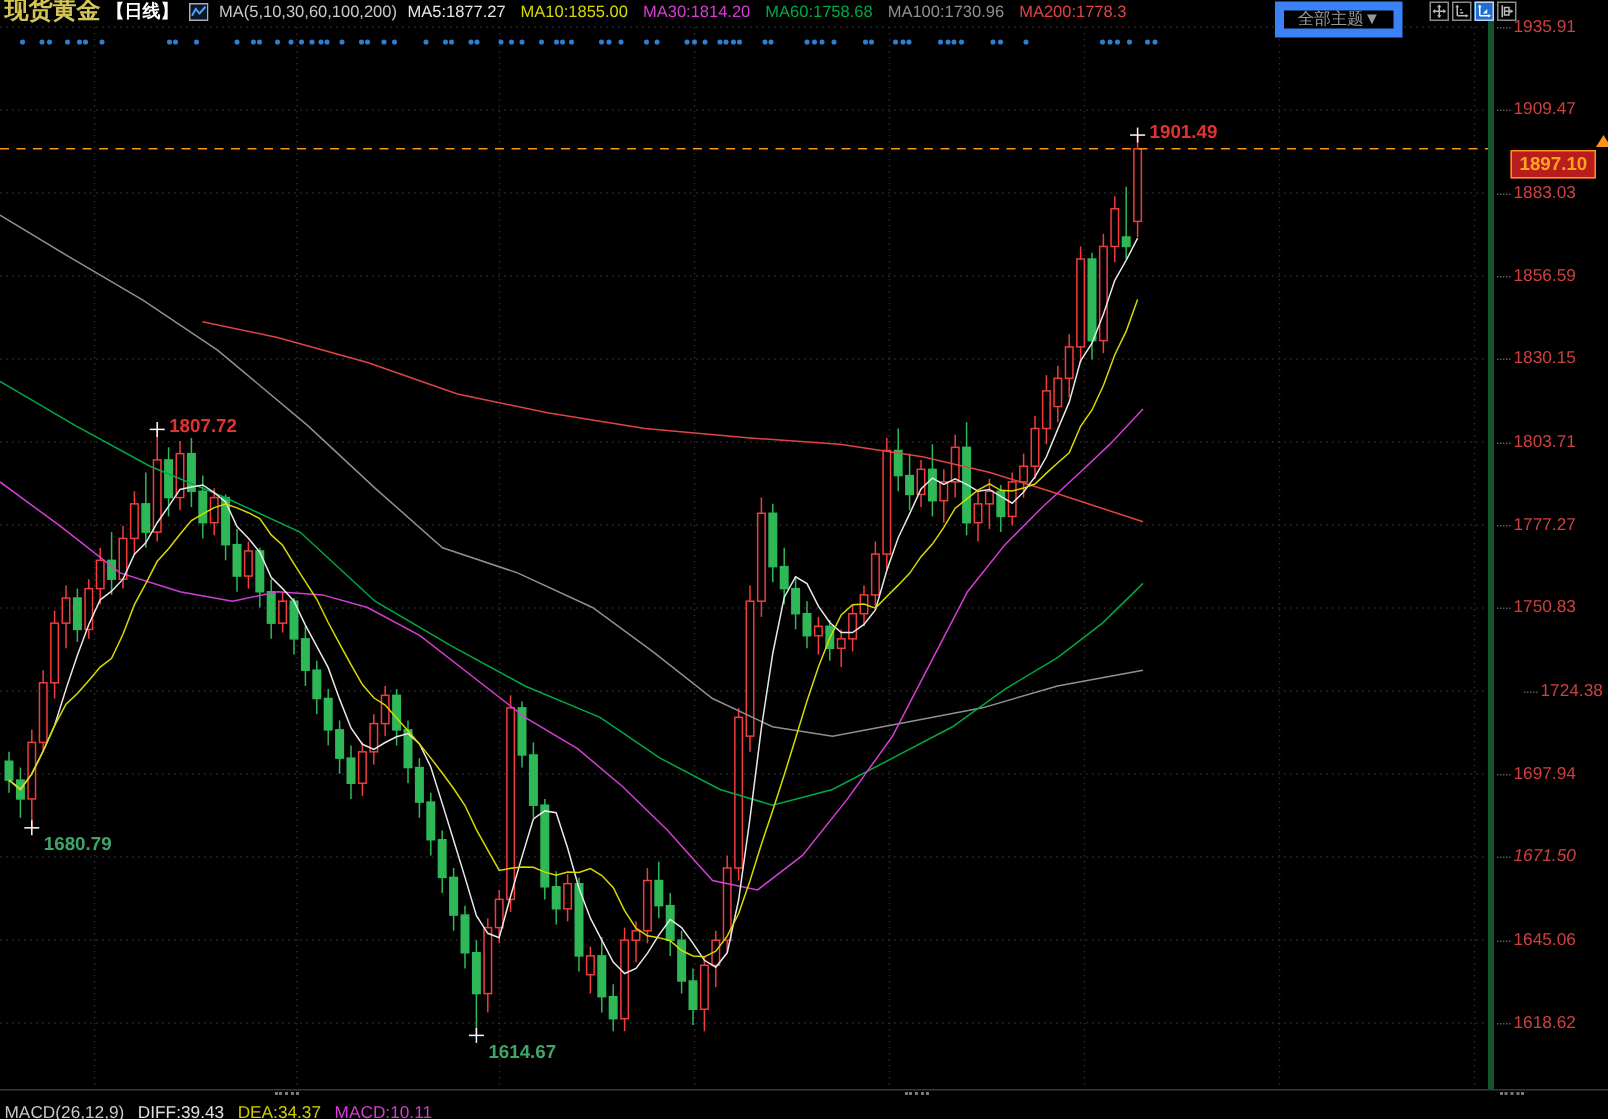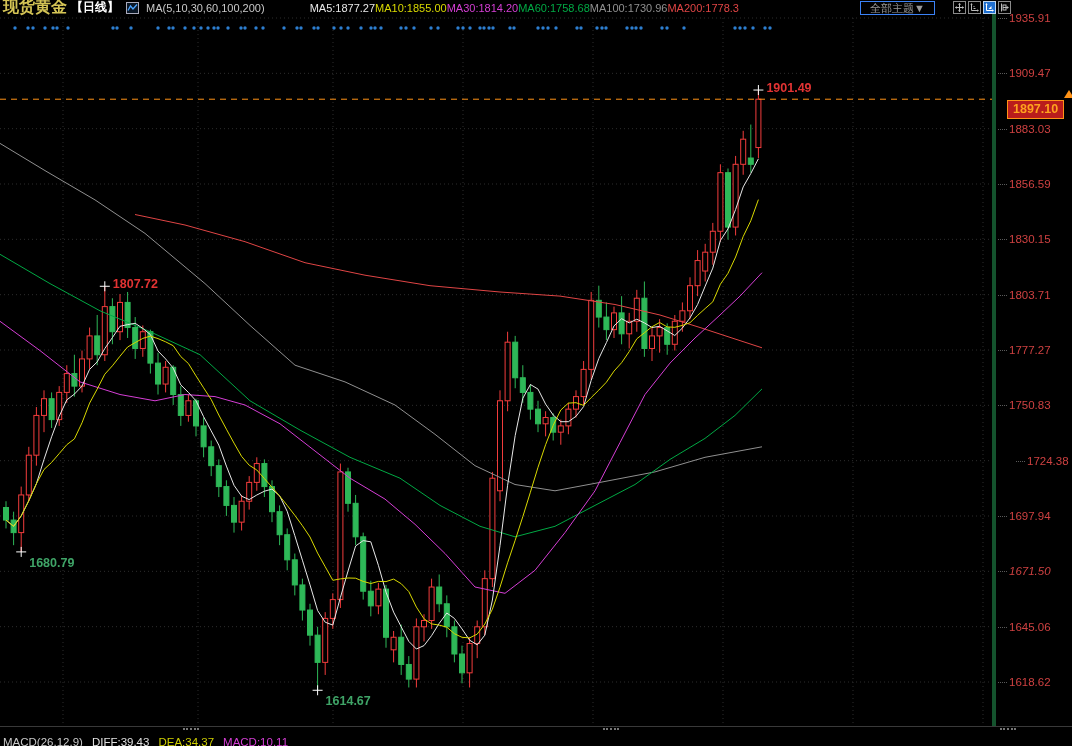--- a/index.html
+++ b/index.html
@@ -5,23 +5,23 @@
   html,body{margin:0;padding:0;background:#000;}
   .app{position:relative;width:1072px;height:746px;background:#000;overflow:hidden;
        font-family:"Liberation Sans","DejaVu Sans",sans-serif;}
   
   .topbar{position:absolute;top:0;left:0;width:1072px;height:15px;display:flex;
           align-items:center;gap:7px;padding-left:3px;font-size:11px;white-space:nowrap;z-index:6;}
   .symbol{color:#d4c455;font-weight:bold;font-size:16px;}
   .period{color:#ffffff;font-weight:bold;font-size:12px;margin-left:-3px;}
   .chart-mini-icon{width:13px;height:12px;display:inline-block;}
   .ma-params{color:#c8c8c8;}
-  .ma-legend{display:flex;margin-left:38px;}
+  .ma-legend{display:flex;gap:10px;}
   .theme-btn{position:absolute;right:140px;top:1px;height:12px;line-height:12px;
-             padding:0 9px;border:1px solid #3b82f6;color:#999;font-size:11px;background:#000;}
+             padding:0 9px;border:6px solid #3b82f6;color:#999;font-size:11px;background:#000;}
   .toolbar{position:absolute;right:64px;top:1px;display:flex;gap:2px;}
   .tool{width:13px;height:13px;border:1px solid #8a8a8a;background:#000;display:flex;
         align-items:center;justify-content:center;box-sizing:border-box;}
   .tool.active{background:#1e6fd0;border-color:#bcd4ee;}
   
   svg.chart{position:absolute;left:0;top:14px;display:block;}
   
   .axis{position:absolute;left:992px;top:14px;width:85px;height:712px;
         border-left:4px solid #14532d;box-sizing:border-box;}
   .tick{position:absolute;left:13px;transform:translateY(-50%);color:#ce4141;font-size:11.5px;}

